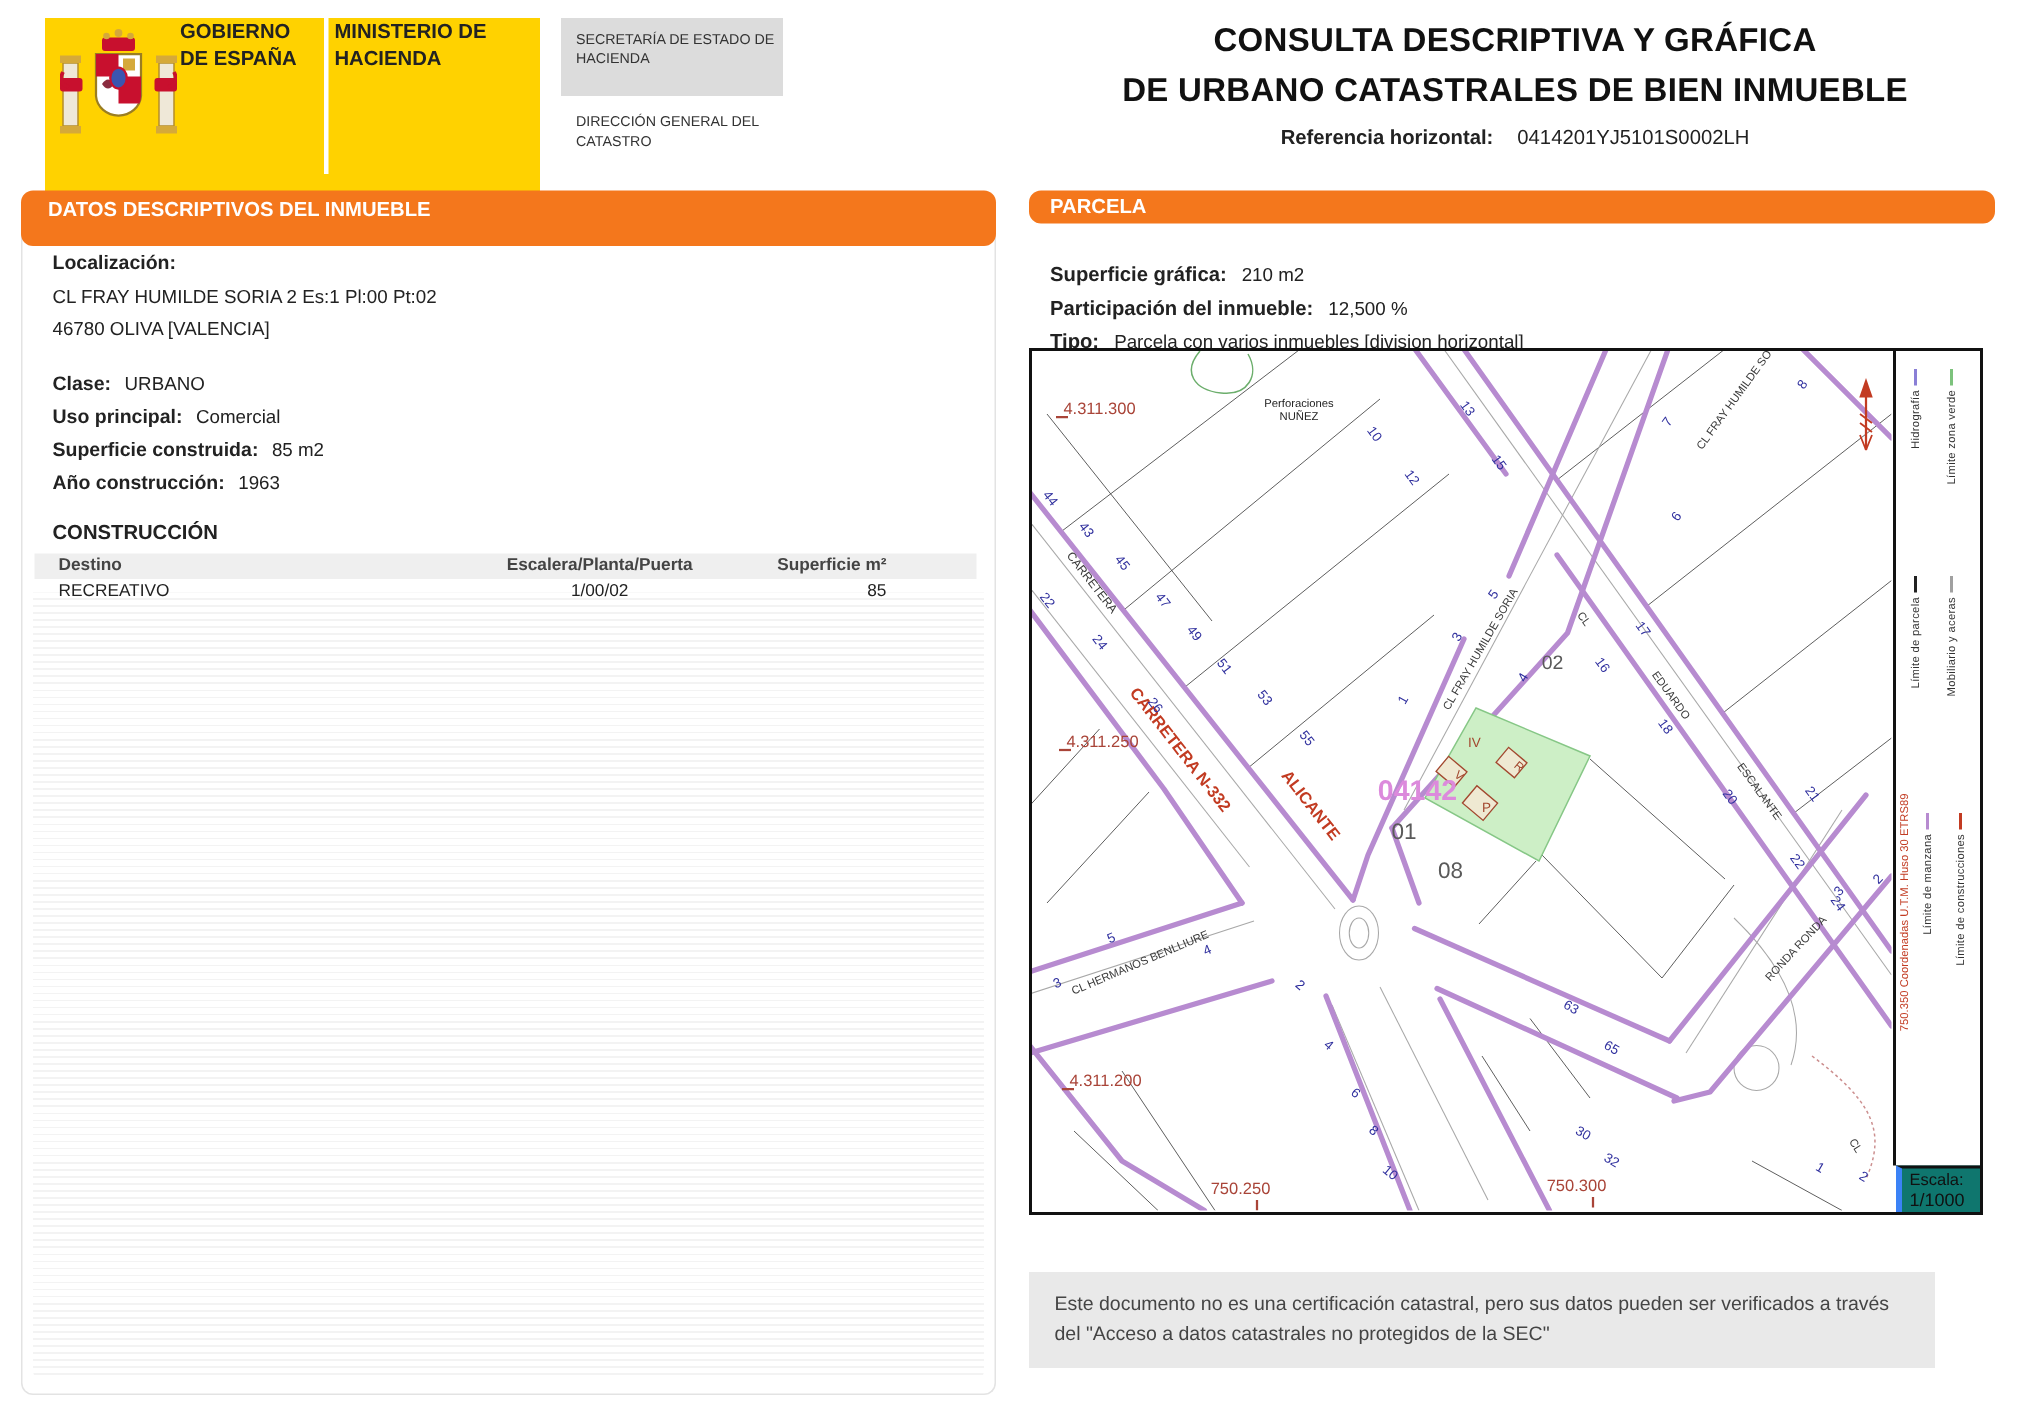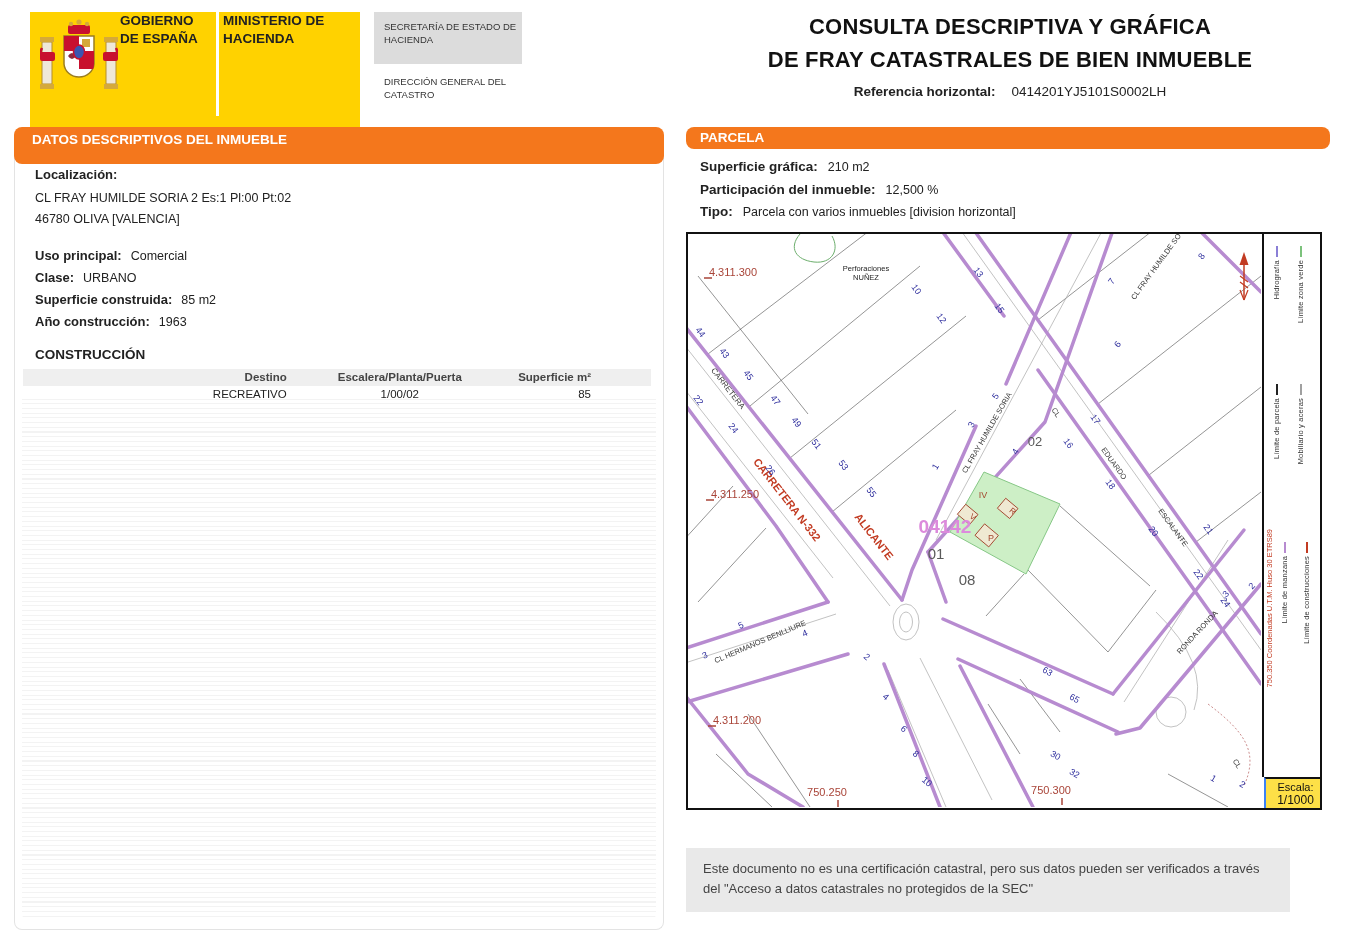--- a/index.html
+++ b/index.html
@@ -31,40 +31,40 @@
   .loc-label{font-weight:bold;font-size:13px;margin-bottom:6px;}
   .loc-line{font-size:12.5px;line-height:21px;}
   .fields{margin-top:15px;}
   .frow{line-height:22px;font-size:12.5px;}
   .flabel{font-weight:bold;font-size:13px;margin-right:9px;}
   .constr-title{margin-top:14px;font-weight:bold;font-size:13.5px;}
   .ctable{margin-top:7px;margin-left:-12px;margin-right:2px;}
   .ct-head,.trow{display:grid;grid-template-columns:42% 36% 22%;font-size:11.5px;}
   .ct-head{background:#efefef;color:#444;font-weight:bold;height:17px;line-height:17px;}
   .trow{height:16px;line-height:16px;color:#222;}
-  .ct-c0{padding-left:0;text-align:right;}
+  .ct-c0{padding-left:16px;text-align:left;}
   .ct-c1{text-align:center;}
   .ct-c2{text-align:right;padding-right:60px;}
   .stripes{position:absolute;left:7px;right:7px;top:244px;bottom:9px;background:repeating-linear-gradient(to bottom,#ffffff 0px,#ffffff 3.6px,#f3f3f3 3.6px,#f3f3f3 4.7px);border-radius:0 0 6px 6px;}
 
   
   .parcela-bar{left:686px;top:127px;width:644px;height:22px;line-height:22px;padding-left:14px;box-sizing:border-box;}
-  .par-fields{left:700px;top:156px;width:620px;}
+  .par-fields{left:700px;top:172px;width:620px;}
   .prow{line-height:22.5px;font-size:12.5px;}
   .plabel{font-weight:bold;font-size:13.5px;margin-right:10px;}
 
   
   .map-box{left:686px;top:232px;width:636px;height:578px;border:2.5px solid #111;box-sizing:border-box;background:#fff;}
   .map-svg{position:absolute;left:0;top:0;width:573px;height:573px;}
   .legend-strip{position:absolute;right:0;top:0;width:56px;bottom:31px;border-left:2px solid #111;background:#fff;}
   .lg-item{position:absolute;display:flex;flex-direction:column;align-items:center;}
   .lg-marker{width:2px;height:11px;margin-bottom:3px;}
   .lg-text{writing-mode:vertical-rl;transform:rotate(180deg);font-size:7.5px;color:#333;white-space:nowrap;letter-spacing:0.2px;}
   .lg-coords{position:absolute;left:1px;top:295px;writing-mode:vertical-rl;transform:rotate(180deg);font-size:7.5px;color:#C23B22;white-space:nowrap;}
-  .scale-box{position:absolute;right:0;bottom:0;width:56px;height:31px;border-left:2px solid #3b82f6;border-top:2px solid #111;background:#fde047;padding:2px 0 0 5px;box-sizing:border-box;text-align:center;}
+  .scale-box{position:absolute;right:0;bottom:0;width:56px;height:31px;border-left:4px solid #3b82f6;border-top:2px solid #111;background:#0f766e;padding:2px 0 0 5px;box-sizing:border-box;}
   .scale-label{font-size:11px;color:#111;}
   .scale-value{font-size:12px;color:#111;}
   svg text{font-family:"Liberation Sans",sans-serif;}
 
   
   .disclaimer{left:686px;top:848px;width:604px;height:64px;background:#E9E9E9;border-radius:0;padding:11px 17px;box-sizing:border-box;font-size:13px;color:#444;line-height:1.55;}
   .doc-date{right:56px;top:916px;font-size:12.5px;color:#222;margin-top:48px;}
 </style>
 </head>
 <body>
@@ -94,37 +94,37 @@
   </svg>
   <div class="gob-text">GOBIERNO DE ESPAÑA</div>
   <div class="logo-divider"></div>
   <div class="min-text">MINISTERIO DE HACIENDA</div>
 </div>
 <div class="abs secretaria-box">SECRETARÍA DE ESTADO DE HACIENDA</div>
 <div class="abs direccion-box">DIRECCIÓN GENERAL DEL CATASTRO</div>
 
 <div class="abs title-wrap">
   <div class="title-l1">CONSULTA DESCRIPTIVA Y GRÁFICA</div>
-  <div class="title-l2">DE FRAY CATASTRALES DE BIEN INMUEBLE</div>
+  <div class="title-l2">DE URBANO CATASTRALES DE BIEN INMUEBLE</div>
   <div class="ref-line">
     <span class="ref-label">Referencia horizontal:</span><span>0414201YJ5101S0002LH</span>
   </div>
 </div>
 
 <div class="abs left-panel">
   <div class="abs panel-bar left-bar">DATOS DESCRIPTIVOS DEL INMUEBLE</div>
   <div class="left-body">
     <div class="stripes"></div>
     <div class="left-content">
       <div class="loc-label">Localización:</div>
       <div class="loc-line">CL FRAY HUMILDE SORIA 2 Es:1 Pl:00 Pt:02</div>
       <div class="loc-line">46780 OLIVA [VALENCIA]</div>
       <div class="fields" id="inm-fields">
+          <div class="frow"><span class="flabel">Clase:</span><span class="fvalue">URBANO</span></div>
           <div class="frow"><span class="flabel">Uso principal:</span><span class="fvalue">Comercial</span></div>
-          <div class="frow"><span class="flabel">Clase:</span><span class="fvalue">URBANO</span></div>
           <div class="frow"><span class="flabel">Superficie construida:</span><span class="fvalue">85 m2</span></div>
           <div class="frow"><span class="flabel">Año construcción:</span><span class="fvalue">1963</span></div>
         </div>
       <div class="constr-title">CONSTRUCCIÓN</div>
       <div class="ctable">
         <div class="ct-head" id="ct-head">
             <span class="ct-c0">Destino</span>
             <span class="ct-c1">Escalera/Planta/Puerta</span>
             <span class="ct-c2">Superficie m²</span>
           </div>

